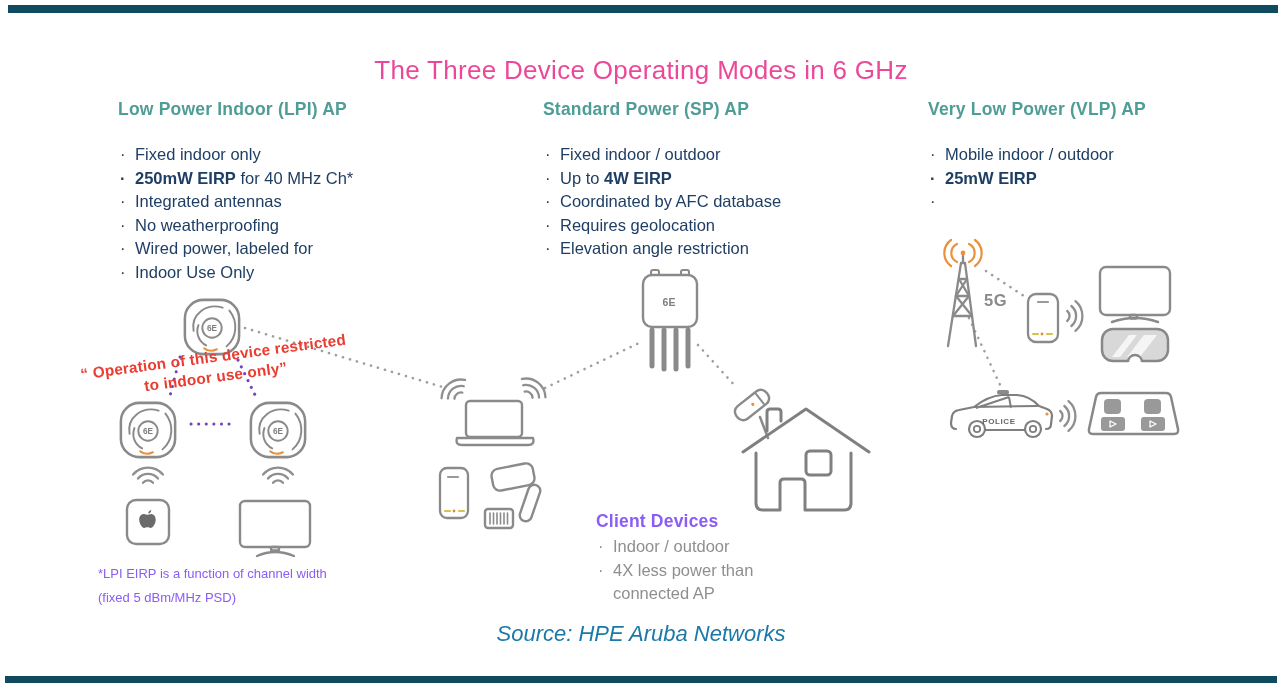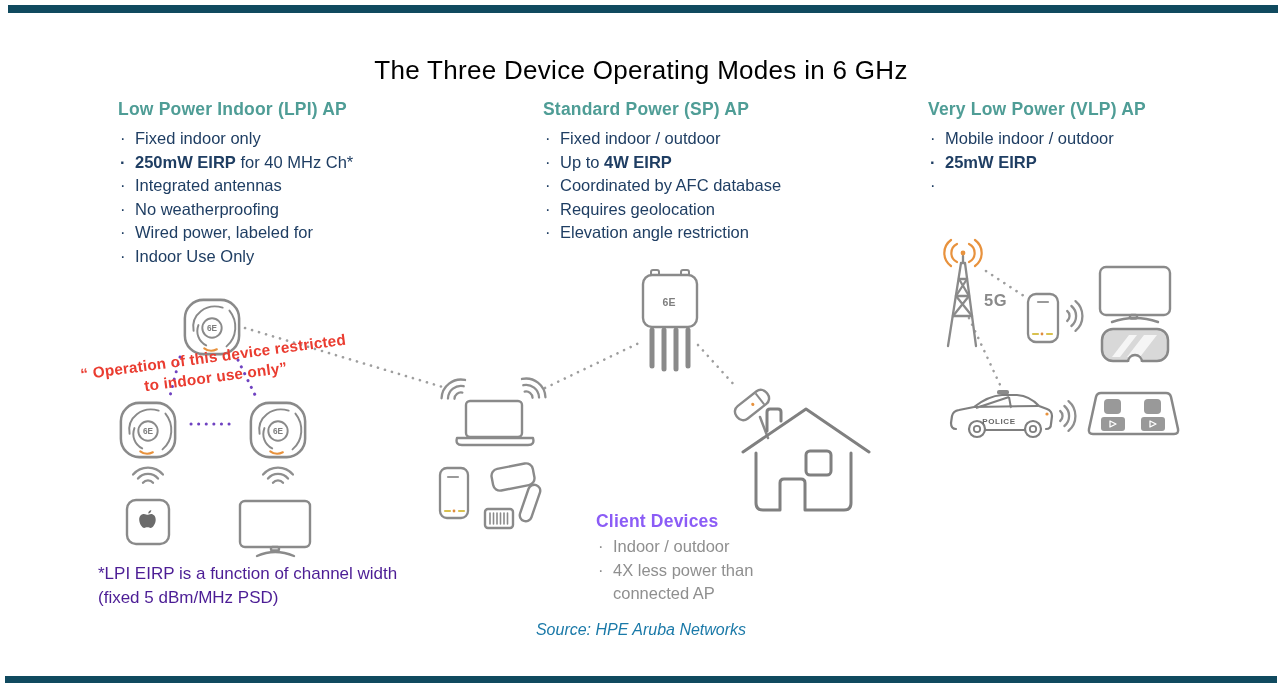--- a/index.html
+++ b/index.html
@@ -2,35 +2,35 @@
 <html><head>
 <meta charset="utf-8">
 <style>
   html,body{margin:0;padding:0;background:#fff;}
   .page{position:relative;width:1282px;height:691px;background:#ffffff;overflow:hidden;
         font-family:"Liberation Sans",sans-serif;}
   .bar{position:absolute;background:#104A5F;}
   .bar.top{left:8px;top:5px;width:1270px;height:8px;}
   .bar.bottom{left:5px;top:676px;width:1272px;height:7px;}
   .title{position:absolute;left:0;right:0;top:38px;text-align:center;font-size:26px;
-         color:#000000;font-weight:500;letter-spacing:.3px;}
+         color:#ec4899;font-weight:500;letter-spacing:.3px;}
   .col{position:absolute;top:99px;}
-  .col-h{font-size:17.5px;font-weight:bold;color:#4F9D96;margin-bottom:7px;letter-spacing:.2px;}
+  .col-h{font-size:17.5px;font-weight:bold;color:#4F9D96;margin-bottom:23px;letter-spacing:.2px;}
   .brow{display:flex;font-size:16.5px;color:#1F3E63;line-height:23.6px;}
   .mark{flex:0 0 15px;width:15px;text-align:left;padding-left:2px;}
   .bold{font-weight:bold;}
   .client{position:absolute;left:596px;top:511px;width:190px;}
   .client .col-h{color:#8b5cf6;margin-bottom:3px;}
   .client .brow{color:#8F8F8F;}
   .warning{position:absolute;left:62px;top:347px;width:305px;text-align:center;
            transform:rotate(-7.5deg);color:#EA3C30;font-weight:bold;font-size:15.3px;
            line-height:20px;white-space:pre-line;letter-spacing:.2px;z-index:3;}
-  .footnote{position:absolute;left:98px;top:562px;font-size:17px;color:#4c1d95;line-height:24px;}
+  .footnote{position:absolute;left:98px;top:562px;font-size:13px;color:#8b5cf6;line-height:24px;}
   .source{position:absolute;left:0;right:0;top:621px;text-align:center;font-style:italic;
-          font-size:16px;color:#1A79A8;}
+          font-size:22px;color:#1A79A8;}
   .art{position:absolute;left:0;top:0;width:1282px;height:691px;z-index:1;}
   .txtblock{z-index:2;}
 </style>
 </head>
 <body>
 
 <div class="page">
 
   <div class="bar top"></div>
 

